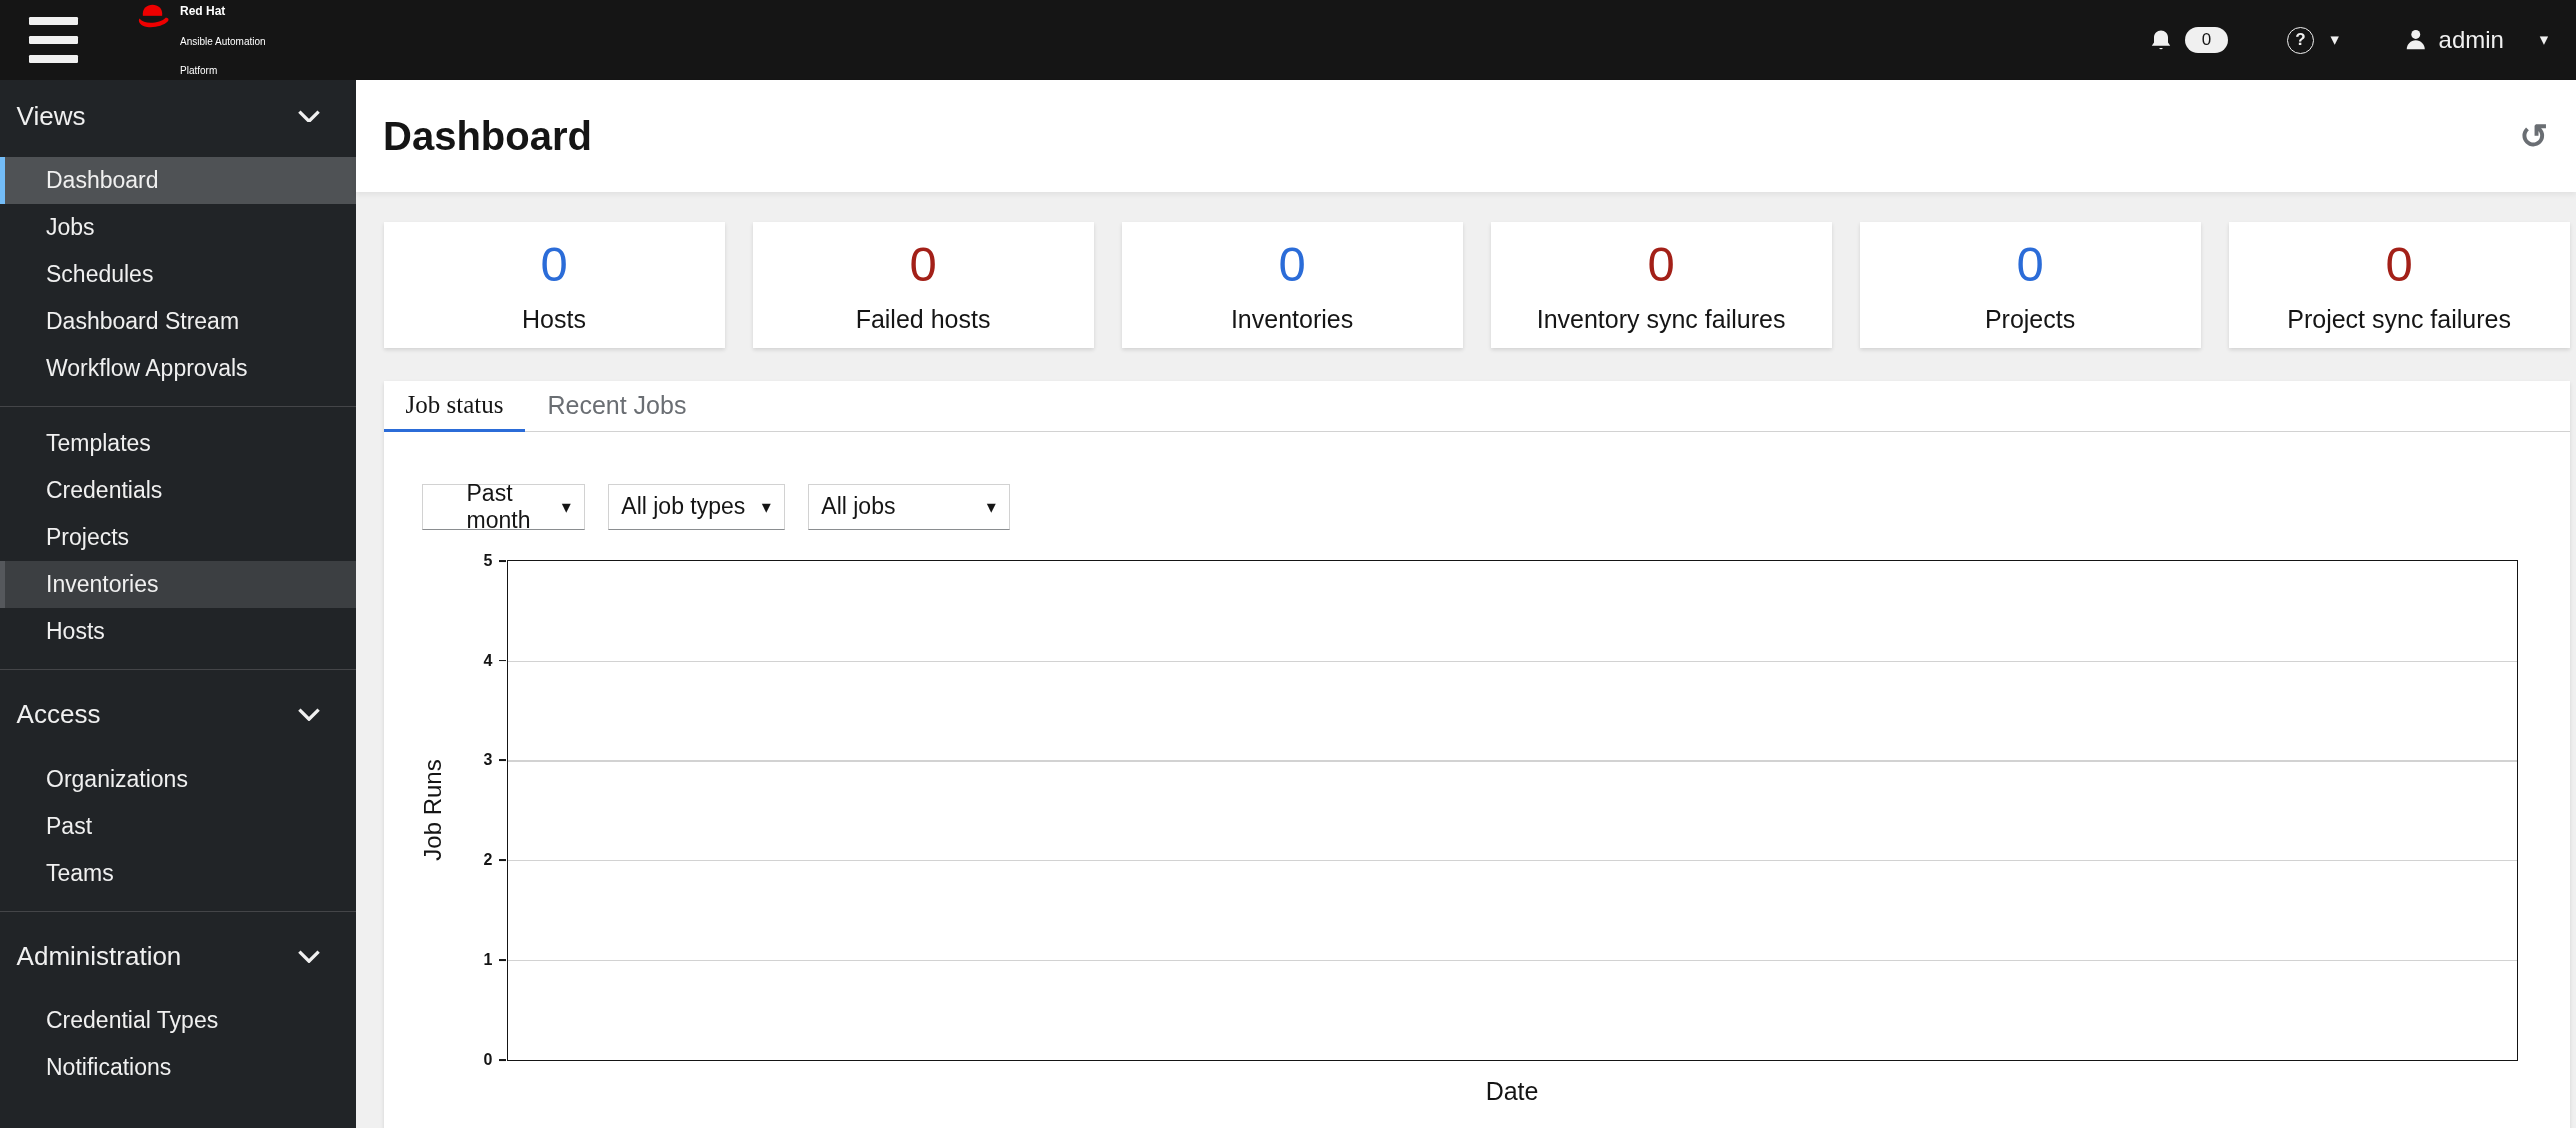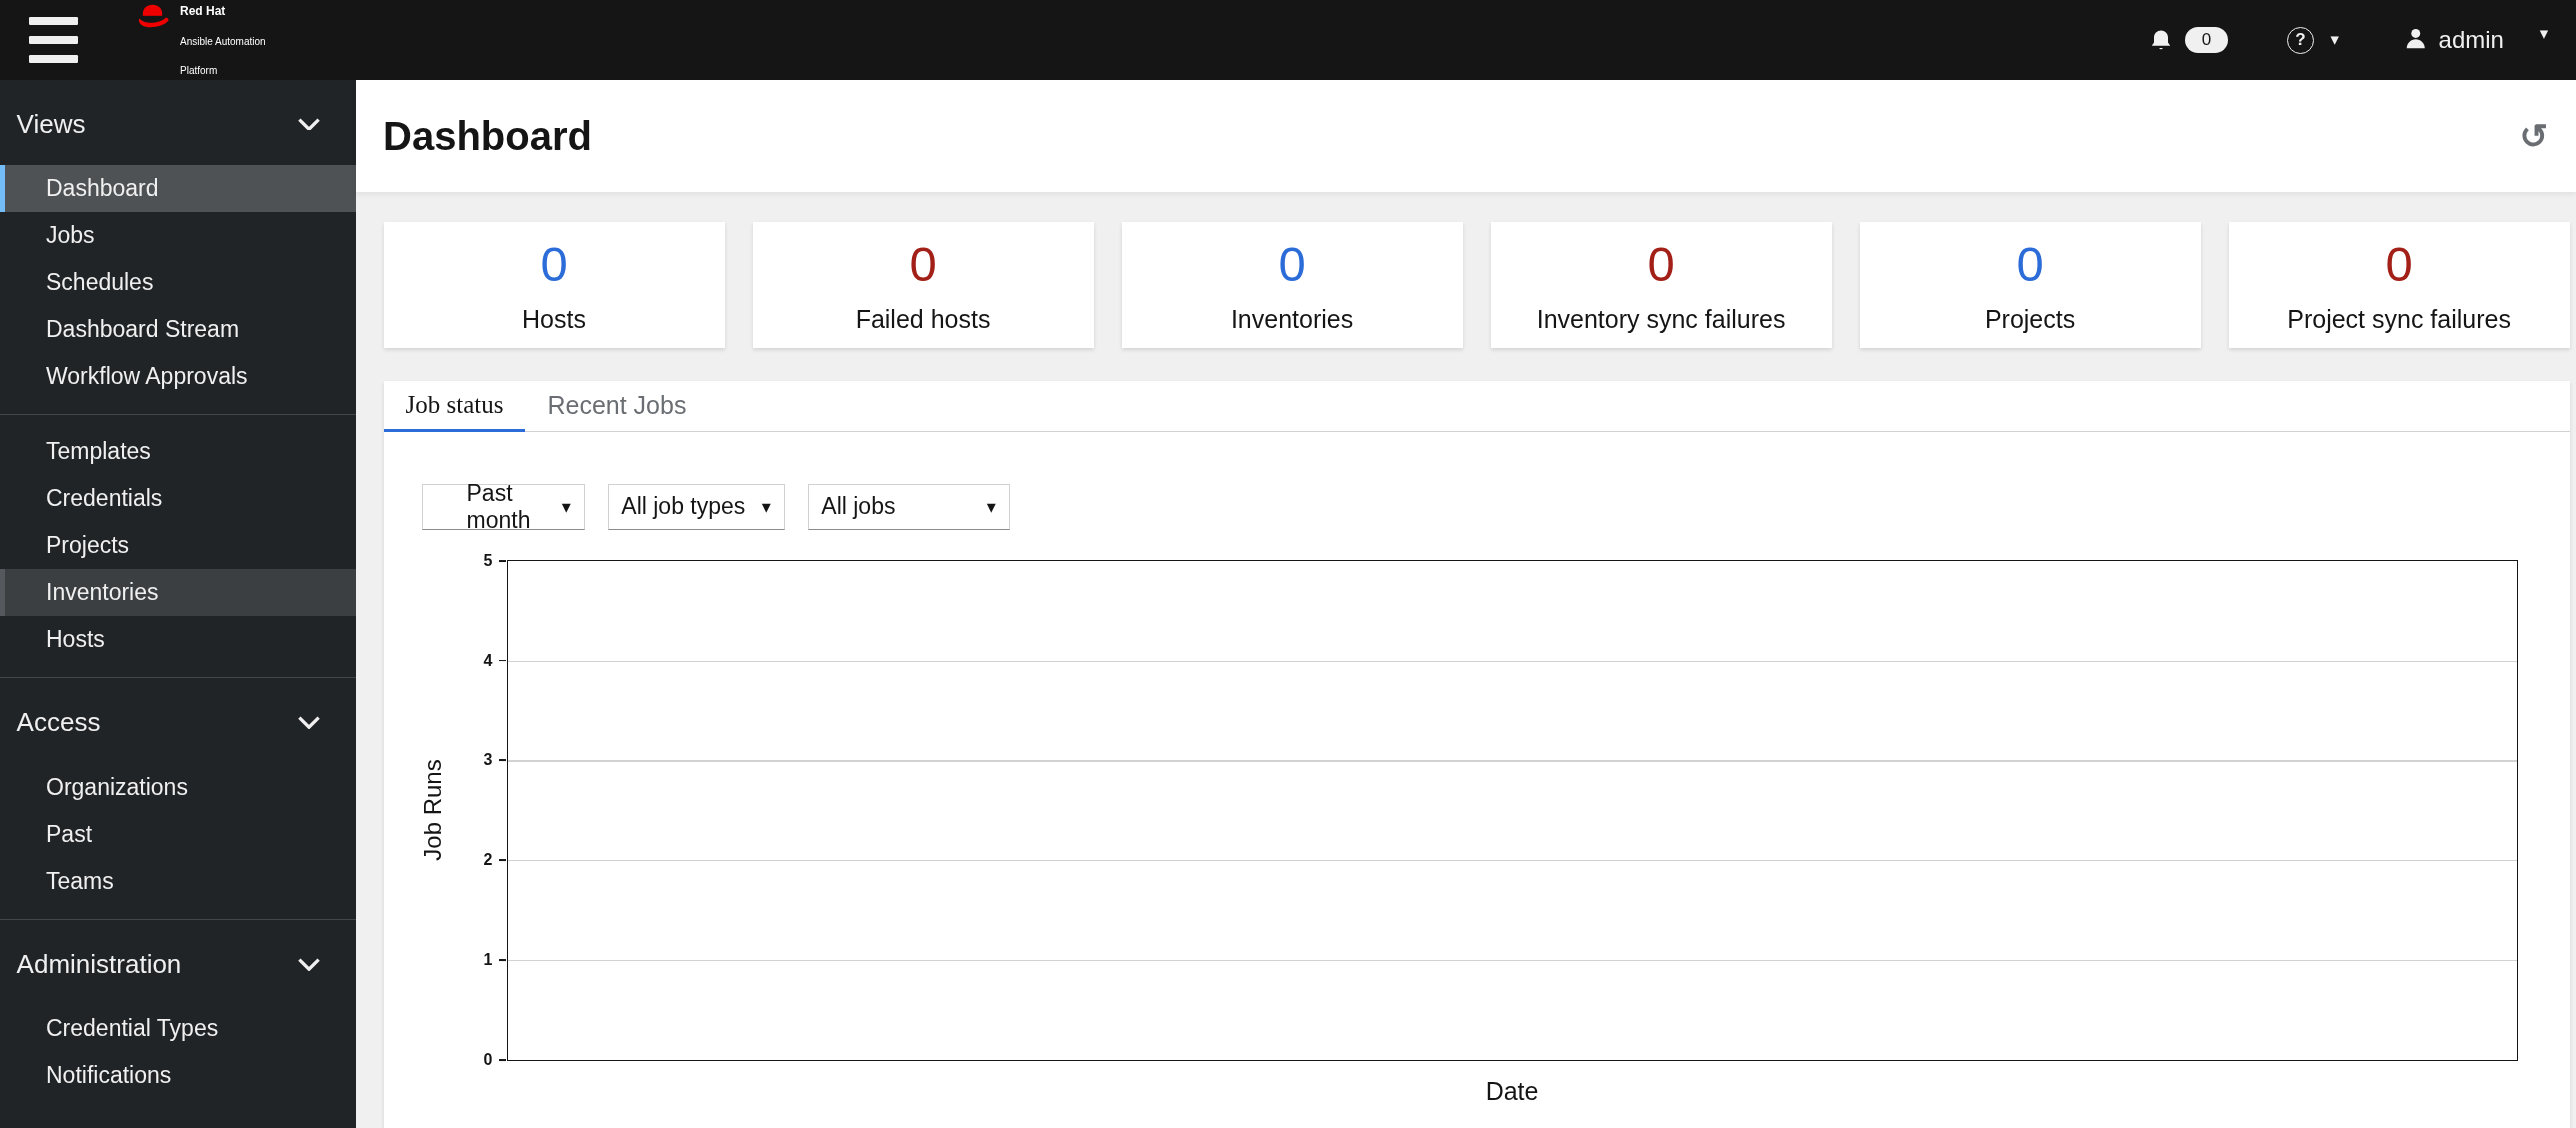--- a/index.html
+++ b/index.html
@@ -35,27 +35,27 @@
   .brand-line2,.brand-line3{font-size:10px;font-weight:400;margin-top:16px;}
   .mast-right{margin-left:auto;display:flex;align-items:center;}
   .bell-btn{display:flex;align-items:center;}
   .bell-btn svg{width:24px;height:27px;fill:#f0f0f0;}
   .badge{display:inline-flex;align-items:center;justify-content:center;min-width:43px;height:25.5px;margin-left:11.5px;
          background:#f0f0f0;color:var(--ink);border-radius:638px;font-size:17px;}
   .help-btn{display:flex;align-items:center;gap:16.6px;margin-left:59px;}
   .help-circle{display:inline-flex;align-items:center;justify-content:center;width:27px;height:27px;border:1.9px solid #f0f0f0;
                border-radius:50%;color:#f0f0f0;font-size:17px;font-weight:700;}
   .caret{color:#f0f0f0;font-size:16.6px;line-height:1;}
-  .user-btn{display:flex;gap:10.2px;margin-left:64px;color:#f0f0f0;font-size:24px;}
+  .user-btn{display:flex;align-items:center;gap:10.2px;margin-left:64px;color:#f0f0f0;font-size:24px;}
   .user-btn svg{width:25.5px;height:25.5px;fill:#f0f0f0;}
   .user-btn .caret{margin-left:25.5px;}
 
   
   .shell{display:flex;height:1049px;}
-  .sidebar{width:356px;flex:0 0 356px;background:var(--sidebar-bg);padding-top:12px;overflow:hidden;}
+  .sidebar{width:356px;flex:0 0 356px;background:var(--sidebar-bg);padding-top:4px;overflow:hidden;}
   .nav-group{padding-bottom:14px;border-bottom:1.3px solid var(--sidebar-divider);margin-bottom:12.8px;}
   .nav-group:last-child{border-bottom:none;}
   .nav-group-header{height:64px;display:flex;align-items:center;justify-content:space-between;
                     padding:0 36px 0 16.6px;color:#f0f0f0;font-size:26px;cursor:pointer;}
   .nav-group-header svg{width:22px;height:12.8px;}
   .nav-list{list-style:none;margin-top:9px;}
   .nav-item{height:47px;display:flex;align-items:center;padding-left:46px;font-size:23px;color:#f0f0f0;cursor:pointer;}
   .nav-item.selected{background:var(--sidebar-selected);border-left:5.1px solid var(--sidebar-selected-accent);padding-left:41px;}
   .nav-item.hovered{background:var(--sidebar-hover);border-left:5.1px solid var(--sidebar-hover-accent);padding-left:41px;}
 

